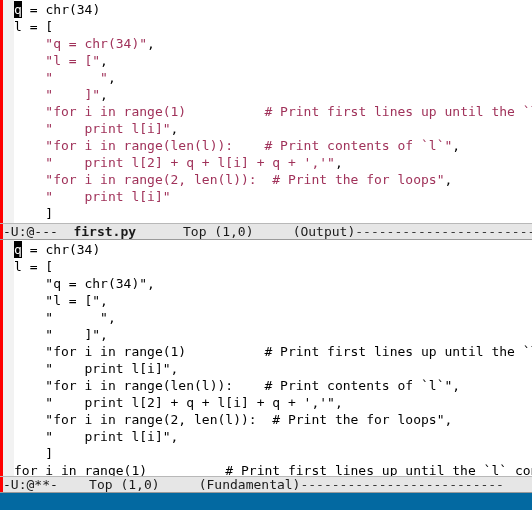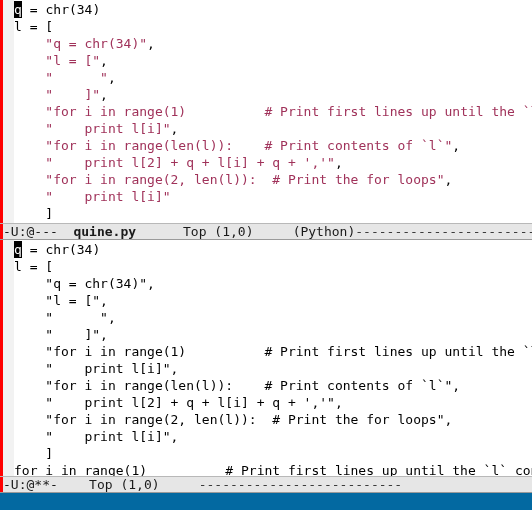--- a/index.html
+++ b/index.html
@@ -125,39 +125,40 @@
   <div class="window win-top">
     <div class="buffer-area">
       <div class="edge-bar"></div>
       <div class="fringe"></div>
       <div class="text-area"><div class="line"><span class="cursor">q</span><span class="tok-default"> = chr(34)</span></div><div class="line"><span class="tok-default">l = [</span></div><div class="line"><span class="tok-default">    </span><span class="tok-string">"q = chr(34)"</span><span class="tok-default">,</span></div><div class="line"><span class="tok-default">    </span><span class="tok-string">"l = ["</span><span class="tok-default">,</span></div><div class="line"><span class="tok-default">    </span><span class="tok-string">"      "</span><span class="tok-default">,</span></div><div class="line"><span class="tok-default">    </span><span class="tok-string">"    ]"</span><span class="tok-default">,</span></div><div class="line"><span class="tok-default">    </span><span class="tok-string">"for i in range(1)          # Print first lines up until the `l` contents"</span></div><div class="line"><span class="tok-default">    </span><span class="tok-string">"    print l[i]"</span><span class="tok-default">,</span></div><div class="line"><span class="tok-default">    </span><span class="tok-string">"for i in range(len(l)):    # Print contents of `l`"</span><span class="tok-default">,</span></div><div class="line"><span class="tok-default">    </span><span class="tok-string">"    print l[2] + q + l[i] + q + ','"</span><span class="tok-default">,</span></div><div class="line"><span class="tok-default">    </span><span class="tok-string">"for i in range(2, len(l)):  # Print the for loops"</span><span class="tok-default">,</span></div><div class="line"><span class="tok-default">    </span><span class="tok-string">"    print l[i]"</span></div><div class="line"><span class="tok-default">    ]</span></div><div class="line"></div></div>
     </div>
     <div class="modeline">
       <span class="ml-edge"></span>
       <span class="ml-seg ml-status">-U:@---</span>
       <span class="ml-seg">&nbsp;&nbsp;</span>
-      <span class="ml-seg ml-buffer">quine.py</span>
+      <span class="ml-seg ml-buffer">first.py</span>
       <span class="ml-seg">&nbsp;&nbsp;&nbsp;&nbsp;&nbsp;&nbsp;</span>
       <span class="ml-seg">Top (1,0)</span>
       <span class="ml-seg">&nbsp;&nbsp;&nbsp;&nbsp;&nbsp;</span>
-      <span class="ml-seg">(Python)</span>
+      <span class="ml-seg">(Output)</span>
       <span class="ml-fill">------------------------------------</span>
     </div>
   </div>
 
   <div class="window win-bottom">
     <div class="buffer-area plain-buffer">
       <div class="edge-bar"></div>
       <div class="fringe"></div>
       <div class="text-area"><div class="line"><span class="cursor">q</span><span class="tok-plain"> = chr(34)</span></div><div class="line"><span class="tok-plain">l = [</span></div><div class="line"><span class="tok-plain">    "q = chr(34)",</span></div><div class="line"><span class="tok-plain">    "l = [",</span></div><div class="line"><span class="tok-plain">    "      ",</span></div><div class="line"><span class="tok-plain">    "    ]",</span></div><div class="line"><span class="tok-plain">    "for i in range(1)          # Print first lines up until the `l` contents",</span></div><div class="line"><span class="tok-plain">    "    print l[i]",</span></div><div class="line"><span class="tok-plain">    "for i in range(len(l)):    # Print contents of `l`",</span></div><div class="line"><span class="tok-plain">    "    print l[2] + q + l[i] + q + ','",</span></div><div class="line"><span class="tok-plain">    "for i in range(2, len(l)):  # Print the for loops",</span></div><div class="line"><span class="tok-plain">    "    print l[i]",</span></div><div class="line"><span class="tok-plain">    ]</span></div><div class="line"><span class="tok-plain">for i in range(1)          # Print first lines up until the `l` contents</span></div></div>
     </div>
     <div class="modeline">
       <span class="ml-edge"></span>
       <span class="ml-seg ml-status">-U:@**-</span>
       <span class="ml-seg">&nbsp;&nbsp;</span>
       <span class="ml-seg">&nbsp;&nbsp;</span>
       <span class="ml-seg">Top (1,0)</span>
       <span class="ml-seg">&nbsp;&nbsp;&nbsp;&nbsp;&nbsp;</span>
+      <span class="ml-seg">(Fundamental)</span>
       <span class="ml-fill">--------------------------</span>
     </div>
   </div>
 
 </div>
 
 </body></html>

